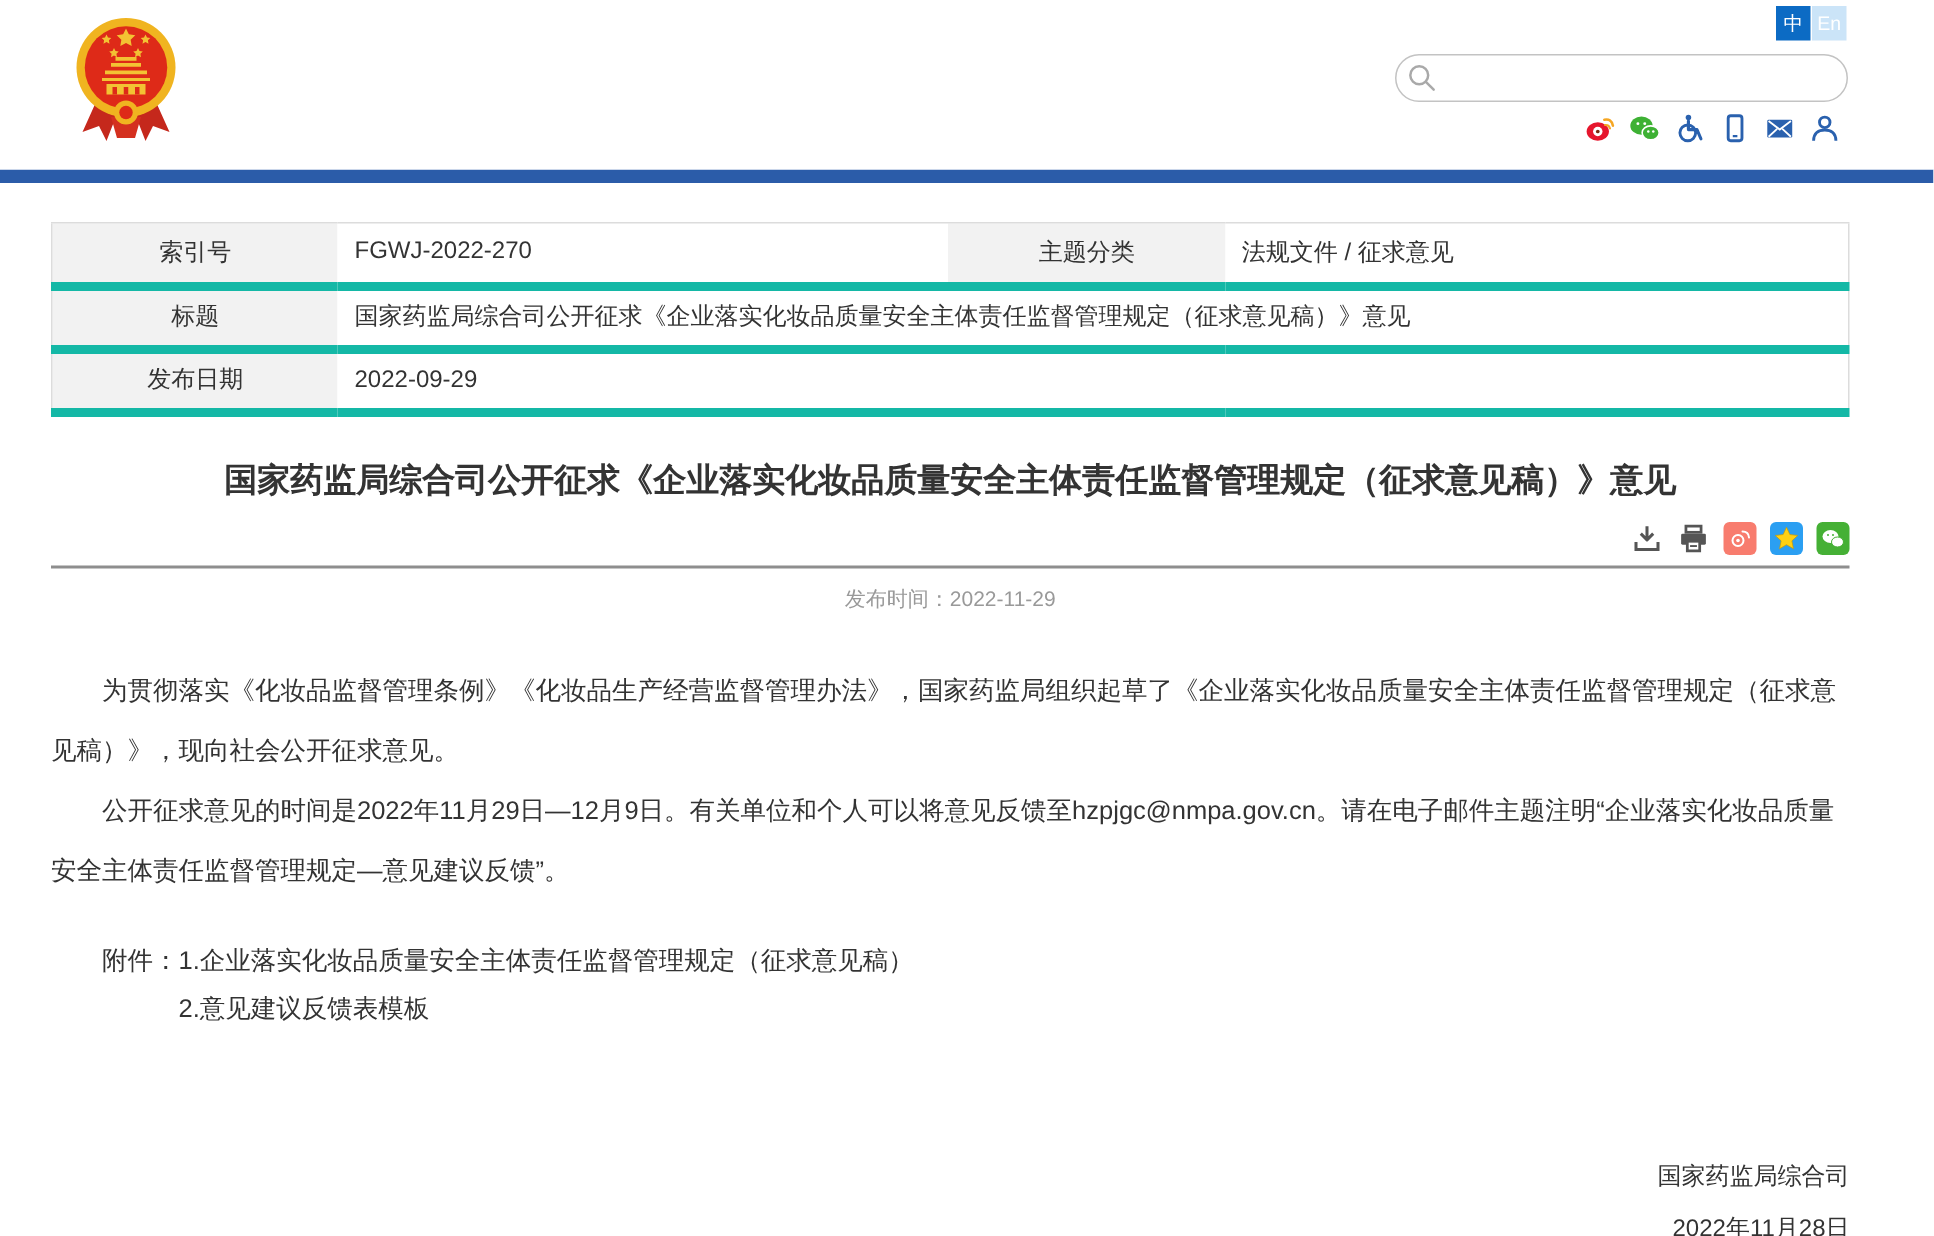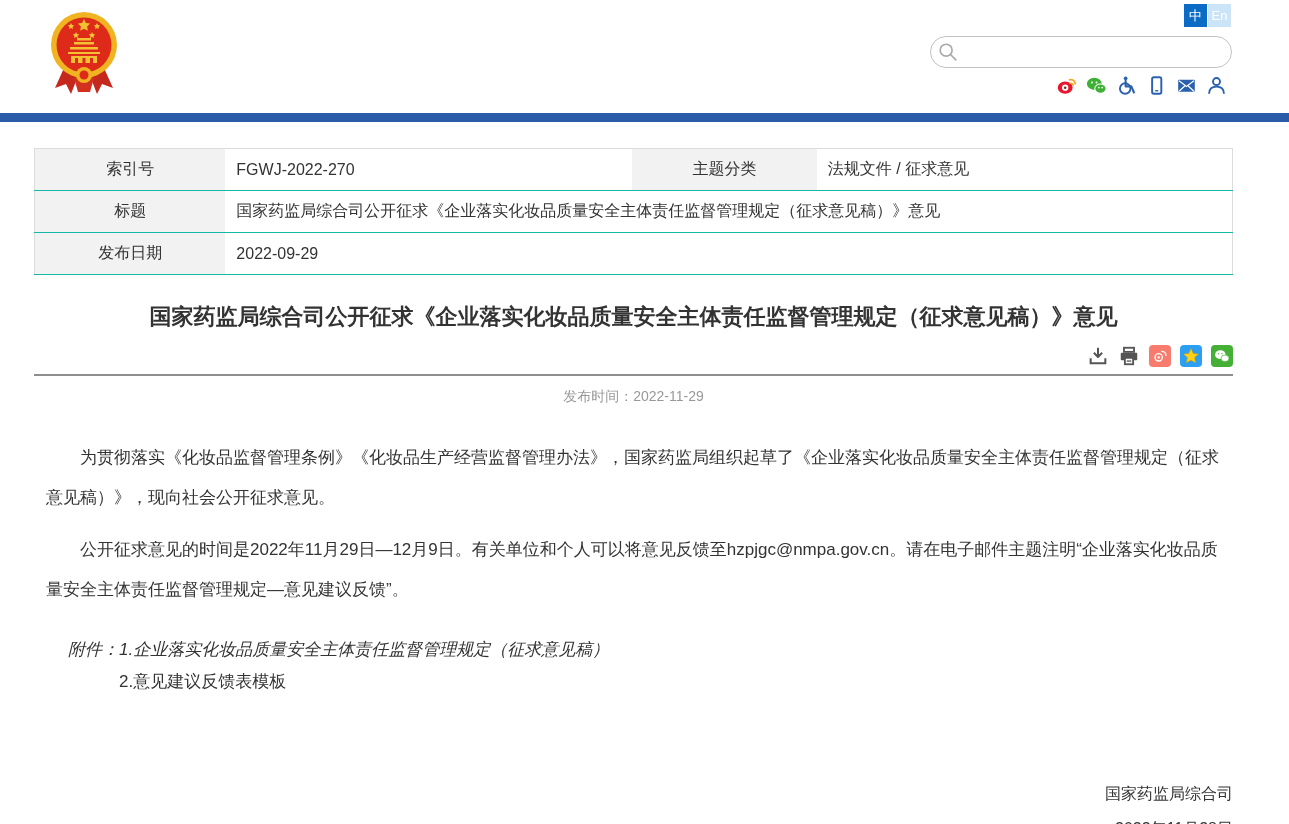--- a/index.html
+++ b/index.html
@@ -36,21 +36,21 @@
   .quick-icons { position:absolute; top:75px; right:62px; display:flex; align-items:center; gap:9px; }
   .qicon { width:21px; height:21px; display:flex; align-items:center; justify-content:center; cursor:pointer; }
 
   .blue-bar { height:9px; background:#2b5ca9; }
 
   
   .container { width:1199px; margin-left:34px; }
 
   table.meta { border-collapse:collapse; width:100%; margin-top:26px;
                border:1px solid #dcdcdc; }
-  table.meta td { border-top:1px solid #dcdcdc; border-bottom:1px solid #14b8a6;
+  table.meta td { border-top:1px solid #dcdcdc; border-bottom:6px solid #14b8a6;
                   height:42px; font-size:16px; color:#333; }
   td.lab { background:#f2f2f2; text-align:center; }
   td.val { background:#fff; padding-left:11px; text-align:left; }
 
   .article-title { font-size:22px; font-weight:bold; color:#333;
                    text-align:center; margin:27px 0 0 0; line-height:30px; }
 
   .tools { display:flex; justify-content:flex-end; align-items:center; gap:9px;
            margin-top:13px; padding-bottom:7px; }
   .tool-btn { width:22px; height:22px; display:flex; align-items:center; justify-content:center;
@@ -59,24 +59,24 @@
                 justify-content:center; cursor:pointer; }
   .share-weibo { background:#f87c6e; }
   .share-qzone { background:#2b9ff2; }
   .share-wechat { background:#45b035; }
 
   .rule { border:none; border-top:2px solid #8e8e8e; margin:0; }
 
   .pubtime { text-align:center; font-size:14px; color:#999; margin-top:12px; }
 
   .body-text { margin-top:32px; font-size:17px; line-height:40px; color:#333; }
-  .body-text p { margin:12px; text-indent:2em; }
+  .body-text p { margin:0; text-indent:2em; }
 
   .attachments { margin-top:24px; font-size:17px; line-height:32px; color:#333; }
-  .attach-line1 { text-indent:2em;font-style:italic; }
+  .attach-line1 { text-indent:2em; }
   .attach-line2 { padding-left:5em; }
   .attach-link { color:#333; text-decoration:none; cursor:pointer; }
 
   .footer-sign { margin-top:78px; text-align:right; font-size:16px; line-height:35px; color:#333; }
 </style>
 </head>
 <body>
 
 <div class="header">
 

